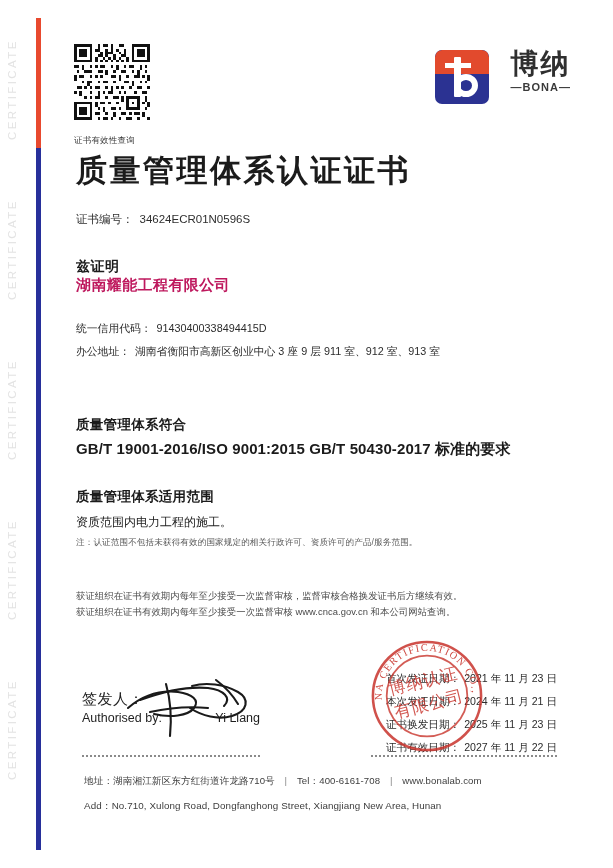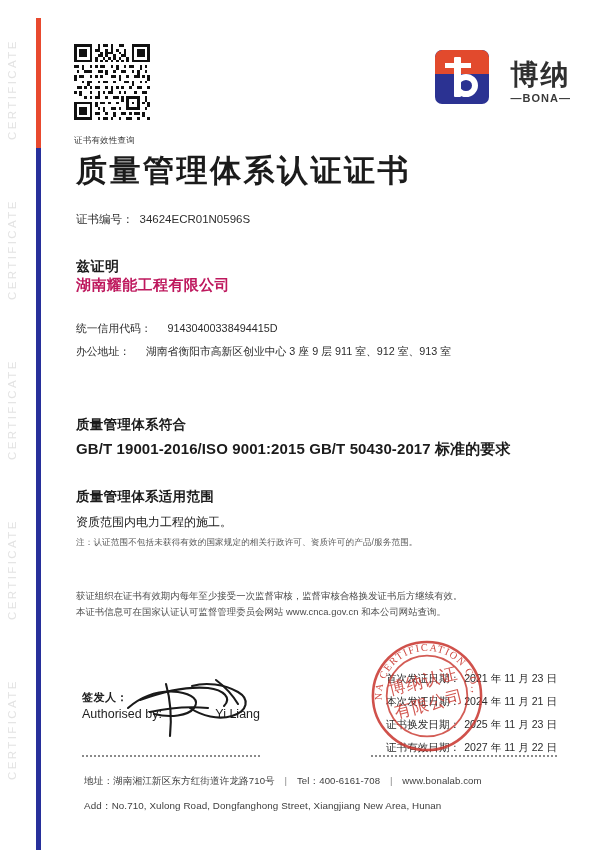--- a/index.html
+++ b/index.html
@@ -75,21 +75,21 @@
     text-align: left;
     letter-spacing: .2px;
   }
 
   
   .logo {
     position: absolute;
     right: 42px;
     top: 50px;
     display: flex;
-    align-items: flex-end;
+    align-items: flex-start;
     gap: 22px;
   }
   .logo-mark {
     width: 54px;
     height: 54px;
     position: relative;
     border-radius: 7px;
     overflow: hidden;
     background: #2b3292;
   }
@@ -182,21 +182,21 @@
     left: 76px;
     top: 322px;
     width: 470px;
   }
   .info-row {
     font-size: 10.8px;
     color: #2c2c2c;
     margin-bottom: 9px;
     white-space: nowrap;
   }
-  .info-row .lbl { margin-right: 16px; }
+  .info-row .lbl { margin-right: 5px; }
 
   .std-head {
     position: absolute;
     left: 76px;
     top: 416px;
     font-size: 13.5px;
     font-weight: 700;
     color: #1b1b1b;
     letter-spacing: .3px;
   }
@@ -281,24 +281,23 @@
     width: 180px;
   }
   .sig-scribble {
     position: absolute;
     left: 38px;
     top: -12px;
     width: 145px;
     height: 60px;
   }
   .sig-cn {
-    font-size: 11px;
+    font-size: 15px;
     color: #1e1e1e;
     letter-spacing: .5px;
-    font-weight: bold;
   }
   .sig-en-row {
     margin-top: 2px;
     display: flex;
     justify-content: space-between;
     align-items: baseline;
     width: 178px;
   }
   .sig-en {
     font-size: 12.5px;
@@ -556,21 +555,21 @@
 
   <div class="std-head">质量管理体系符合</div>
   <div class="std-line">GB/T 19001-2016/ISO 9001:2015   GB/T 50430-2017 标准的要求</div>
 
   <div class="scope-head">质量管理体系适用范围</div>
   <div class="scope-body">资质范围内电力工程的施工。</div>
   <div class="scope-note">注：认证范围不包括未获得有效的国家规定的相关行政许可、资质许可的产品/服务范围。</div>
 
   <div class="fineprint">
     <div>获证组织在证书有效期内每年至少接受一次监督审核，监督审核合格换发证书后方继续有效。</div>
-    <div>本证书信息可在国家认证认可监督管理委员会网站 www.cnca.gov.cn 和本公司网站查询。</div>
+    <div>获证组织在证书有效期内每年至少接受一次监督审核 www.cnca.gov.cn 和本公司网站查询。</div>
   </div>
 
   <div class="dates">
     <div class="date-row">
       <span class="lbl">首次发证日期：</span><span>2021 年 11 月 23 日</span>
     </div>
     <div class="date-row">
       <span class="lbl">本次发证日期：</span><span>2024 年 11 月 21 日</span>
     </div>
     <div class="date-row">

